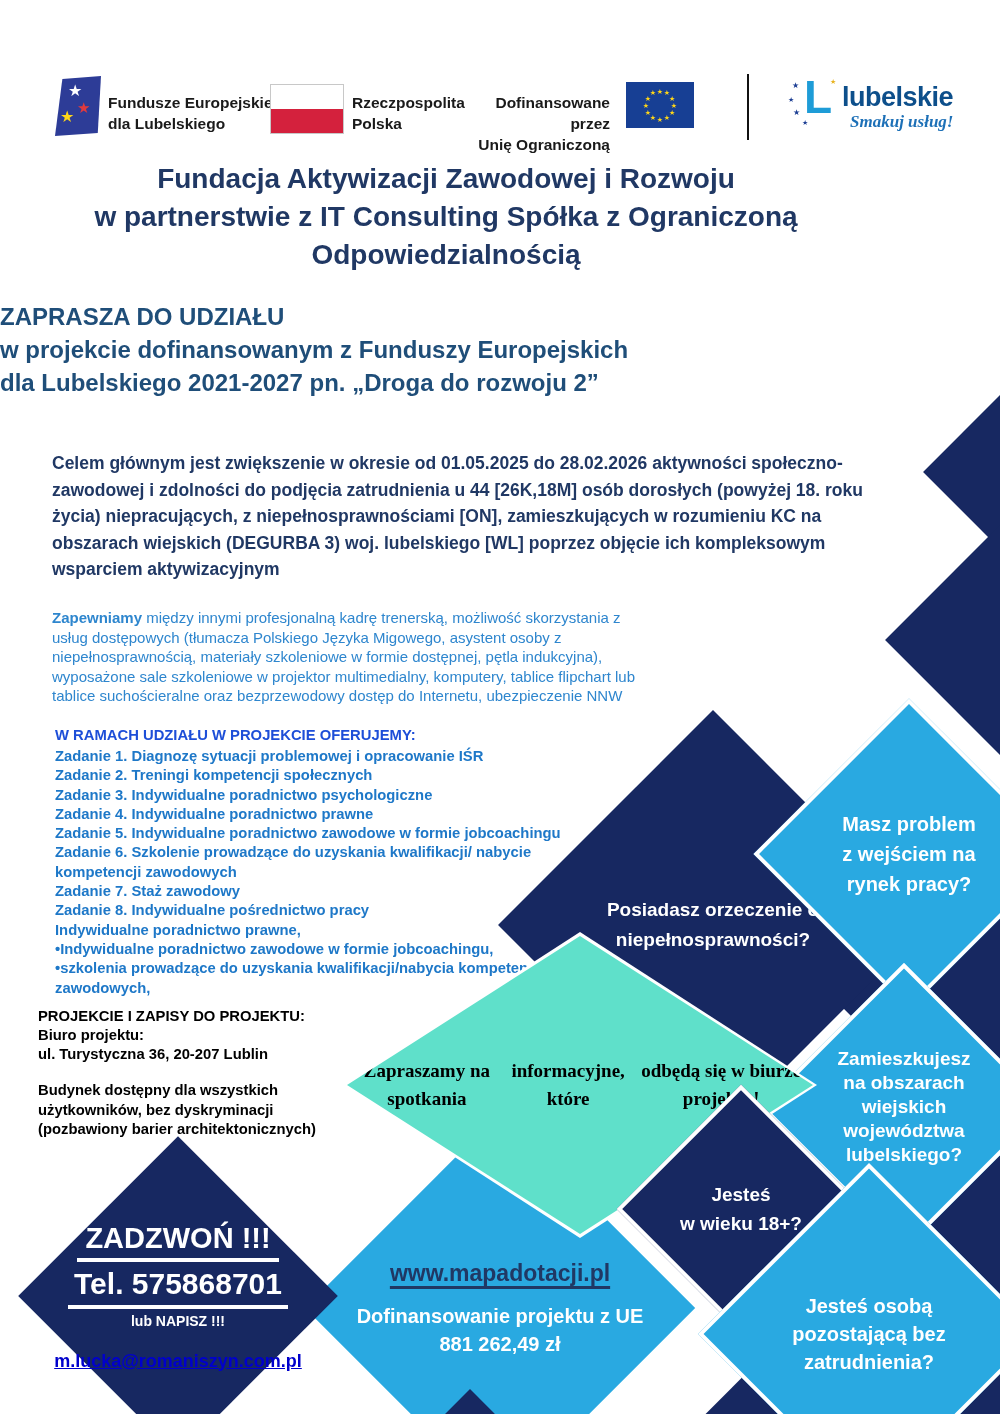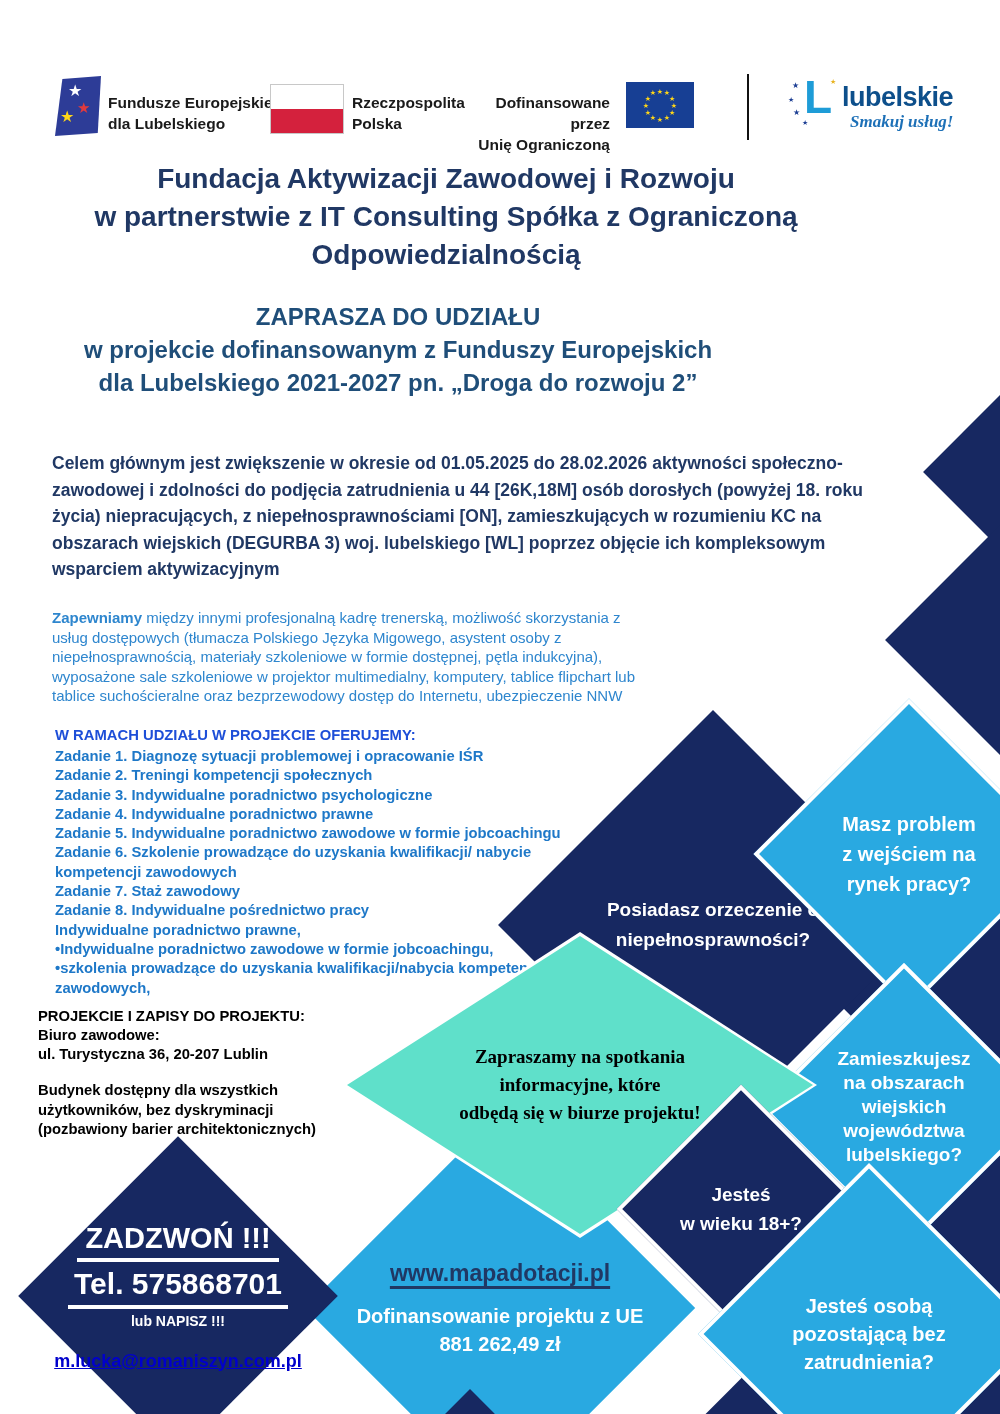--- a/index.html
+++ b/index.html
@@ -26,21 +26,21 @@
   .lub{position:absolute;left:790px;top:74px;width:180px;height:66px;}
   .lub-L{position:absolute;left:14px;top:0px;font-size:46px;font-weight:700;color:#1e9cd7;line-height:1;}
   .lub-st{position:absolute;color:#1d3f94;line-height:1;}
   .lub-name{position:absolute;left:52px;top:8px;font-size:27px;font-weight:700;color:#0d4f8b;letter-spacing:-0.5px;}
   .lub-tag{position:absolute;left:60px;top:38px;font-family:"Liberation Serif",serif;font-style:italic;
       font-weight:700;font-size:17px;color:#1d70b7;}
 
   
   .title{position:absolute;left:0;top:160px;width:892px;text-align:center;color:#203864;
       font-weight:700;font-size:28px;line-height:38px;}
-  .invite{position:absolute;left:0;top:300px;width:796px;text-align:center;color:#1f4e79;
+  .invite{position:absolute;left:0;top:300px;width:796px;text-align:left;color:#1f4e79;
       font-weight:700;font-size:24px;line-height:33px;}
   .goal{position:absolute;left:52px;top:450px;width:858px;color:#203864;font-weight:700;
       font-size:17.5px;line-height:26.5px;}
   .zapew{position:absolute;left:52px;top:608px;width:592px;color:#2e86ce;font-size:15px;line-height:19.5px;}
   .zapew b{color:#2e86ce;}
   .offer-h{position:absolute;left:55px;top:727px;color:#1d4ed8;font-weight:700;font-size:14.8px;}
   .offer-list{position:absolute;left:55px;top:747px;width:545px;color:#1e78c8;font-weight:700;
       font-size:14.8px;line-height:19.3px;}
   .info-blk{position:absolute;left:38px;top:1007px;color:#000;font-weight:700;font-size:14.8px;line-height:19px;}
   .access-blk{position:absolute;left:38px;top:1081px;color:#000;font-size:14.8px;line-height:19.5px;font-weight:bold;}
@@ -74,21 +74,21 @@
   .d-age {left:653px;top:1121px;width:168px;height:168px;z-index:4;}
   .d-age .inner{font-size:19px;line-height:29px;}
   .d-unemp{left:748px;top:1213px;width:234px;height:234px;z-index:5;}
   .d-unemp .inner{font-size:20px;line-height:28px;}
   .d-call{left:65px;top:1183px;width:226px;height:226px;z-index:3;}
 
   
   .teal-outer{position:absolute;left:343px;top:932px;width:474px;height:306px;z-index:3;
       clip-path:polygon(50% 0,100% 50%,50% 100%,0 50%);background:#ffffff;}
   .teal-inner{position:absolute;inset:4px;clip-path:polygon(50% 0,100% 50%,50% 100%,0 50%);
-      background:#5fe0ca;display:flex;flex-direction:column;justify-content:center;align-items:center;
+      background:#5fe0ca;display:flex;flex-direction:row;justify-content:center;align-items:center;
       font-family:"Liberation Serif",serif;font-weight:700;color:#000;font-size:19px;line-height:28px;text-align:center;}
 
   
   .call-big{font-size:29px;line-height:34px;color:#fff;font-weight:700;
       border-bottom:4px solid #fff;padding:0 8px 3px;}
   .call-tel{font-size:30px;line-height:36px;color:#fff;font-weight:700;
       border-bottom:4px solid #fff;padding:0 6px 3px;margin-top:4px;}
   .call-write{font-size:14px;color:#fff;font-weight:700;margin-top:4px;}
   .call-mail{font-size:18px;font-weight:700;color:#0000cc;text-decoration:underline;margin-top:22px;}
 
@@ -186,21 +186,21 @@
     <div>Zadanie 6. Szkolenie prowadzące do uzyskania kwalifikacji/ nabycie kompetencji zawodowych</div>
     <div>Zadanie 7. Staż zawodowy</div>
     <div>Zadanie 8. Indywidualne pośrednictwo pracy</div>
     <div>Indywidualne poradnictwo prawne,</div>
     <div>•Indywidualne poradnictwo zawodowe w formie jobcoachingu,</div>
     <div>•szkolenia prowadzące do uzyskania kwalifikacji/nabycia kompetencji zawodowych,</div>
   </div>
 
   <div class="info-blk">
     <div>PROJEKCIE I ZAPISY DO PROJEKTU:</div>
-    <div>Biuro zawodowe:</div>
+    <div>Biuro projektu:</div>
     <div>ul. Turystyczna 36, 20-207 Lublin</div>
   </div>
   <div class="access-blk">
     <div>Budynek dostępny dla wszystkich</div>
     <div>użytkowników, bez dyskryminacji</div>
     <div>(pozbawiony barier architektonicznych)</div>
   </div>
 
   <div class="dsq rot navy d-a"></div>
   <div class="dsq rot navy d-b"></div>

